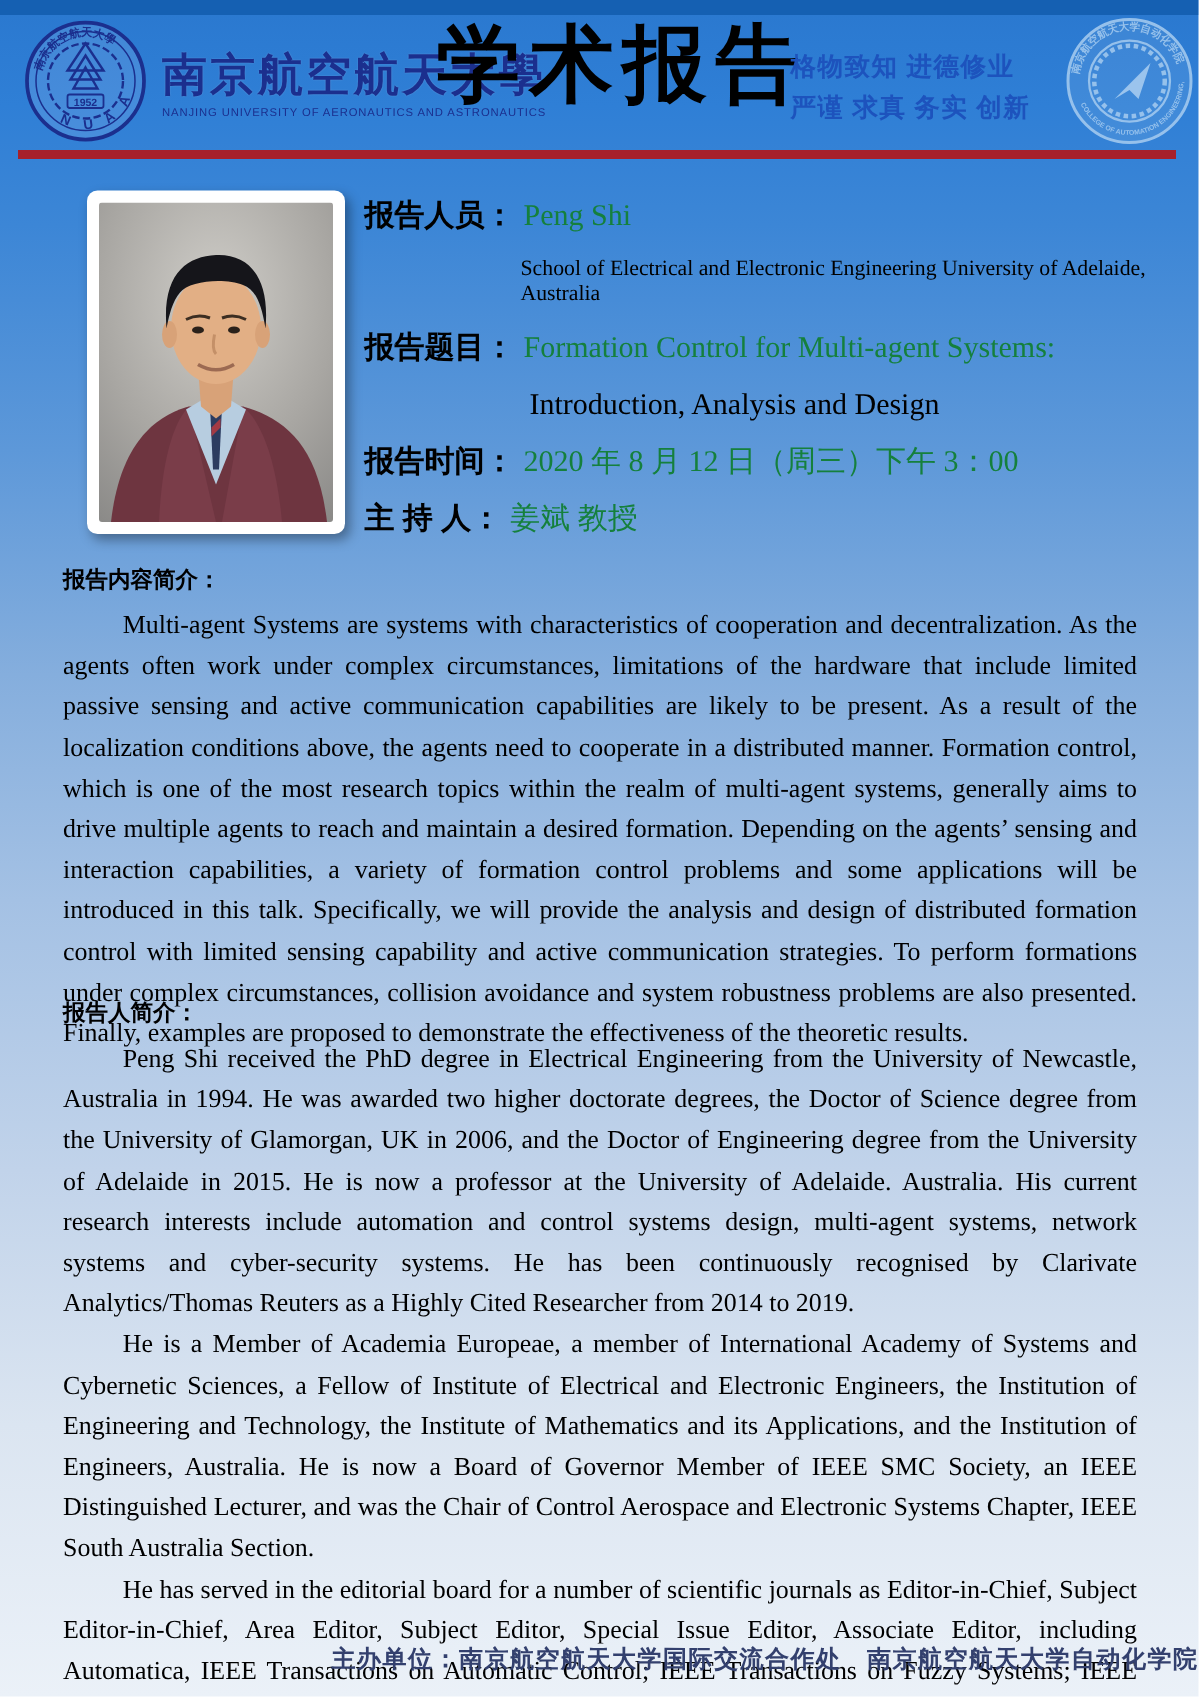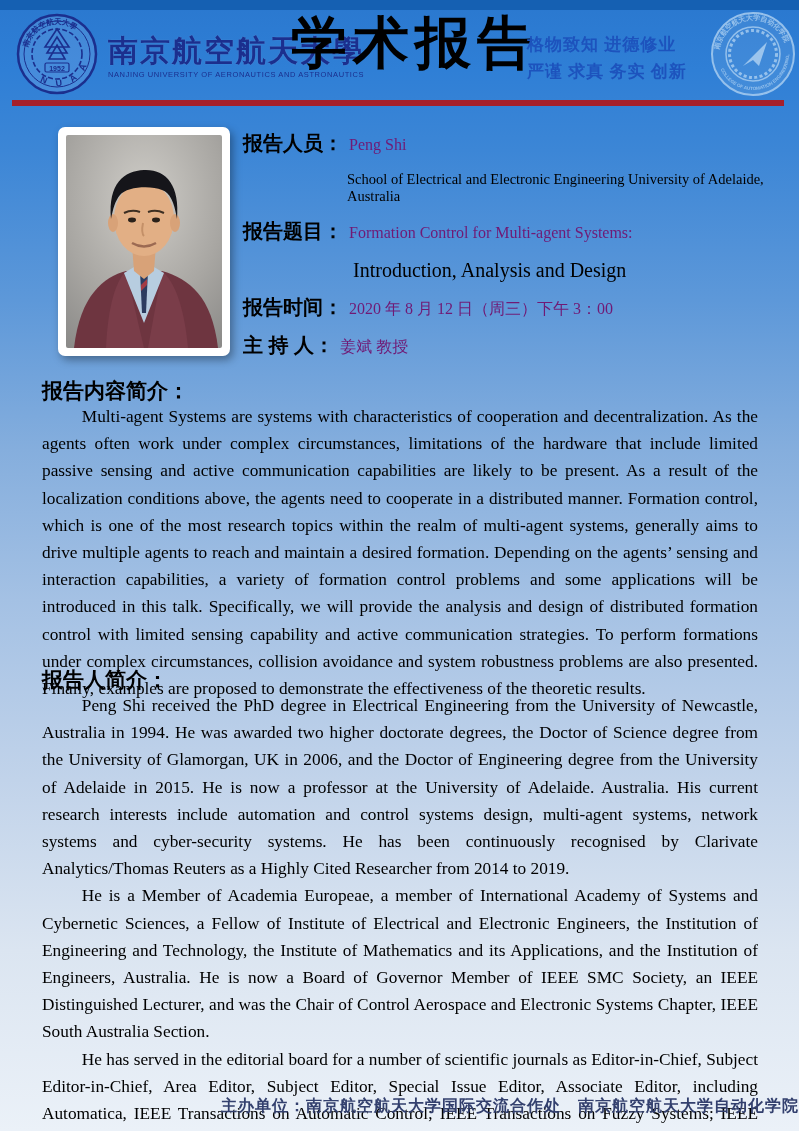--- a/index.html
+++ b/index.html
@@ -26,27 +26,27 @@
   .seal{position:absolute;left:709px;top:10px;width:88px;height:88px;opacity:.85;}
   .red-line{position:absolute;left:12px;top:100px;width:772px;height:6px;background:#a6202b;}
   
   .photo-frame{position:absolute;left:58px;top:127px;width:156px;height:213px;
          background:#fff;padding:8px;border-radius:7px;
          box-shadow:3px 4px 8px rgba(0,0,0,.35);}
   .photo-frame svg{display:block;border-radius:2px;}
   .details{position:absolute;left:243px;top:130px;width:548px;}
   .drow{display:flex;align-items:baseline;margin-bottom:11px;}
   .dlabel{font-weight:700;font-size:20px;color:#000;white-space:nowrap;flex:0 0 auto;}
-  .dvalue{font-family:"Liberation Serif",serif;font-size:16px;color:#701a75;margin-left:6px;}
+  .dvalue{font-family:"Liberation Serif",serif;font-size:20px;color:#15803d;margin-left:6px;}
   .affil{font-family:"Liberation Serif",serif;font-size:14.5px;color:#000;
          margin:14px 0 13px 104px;}
   .cont{font-family:"Liberation Serif",serif;font-size:20px;color:#000;
         margin:14px 0 12px 110px;}
   
-  .section-head{position:absolute;left:42px;font-weight:700;font-size:21px;color:#000;}
+  .section-head{position:absolute;left:42px;font-weight:700;font-size:15px;color:#000;}
   .flowtext{position:absolute;left:42px;width:716px;
         font-family:"Liberation Serif",serif;font-size:17.3px;line-height:27.2px;
         color:#000;text-align:justify;}
   .flowtext p{margin:0;text-indent:2.3em;}
   .footer{position:absolute;left:0;top:1096px;width:799px;text-align:right;
         font-size:16px;font-weight:600;color:#33406e;letter-spacing:1px;}
 </style>
 </head>
 <body>
 

